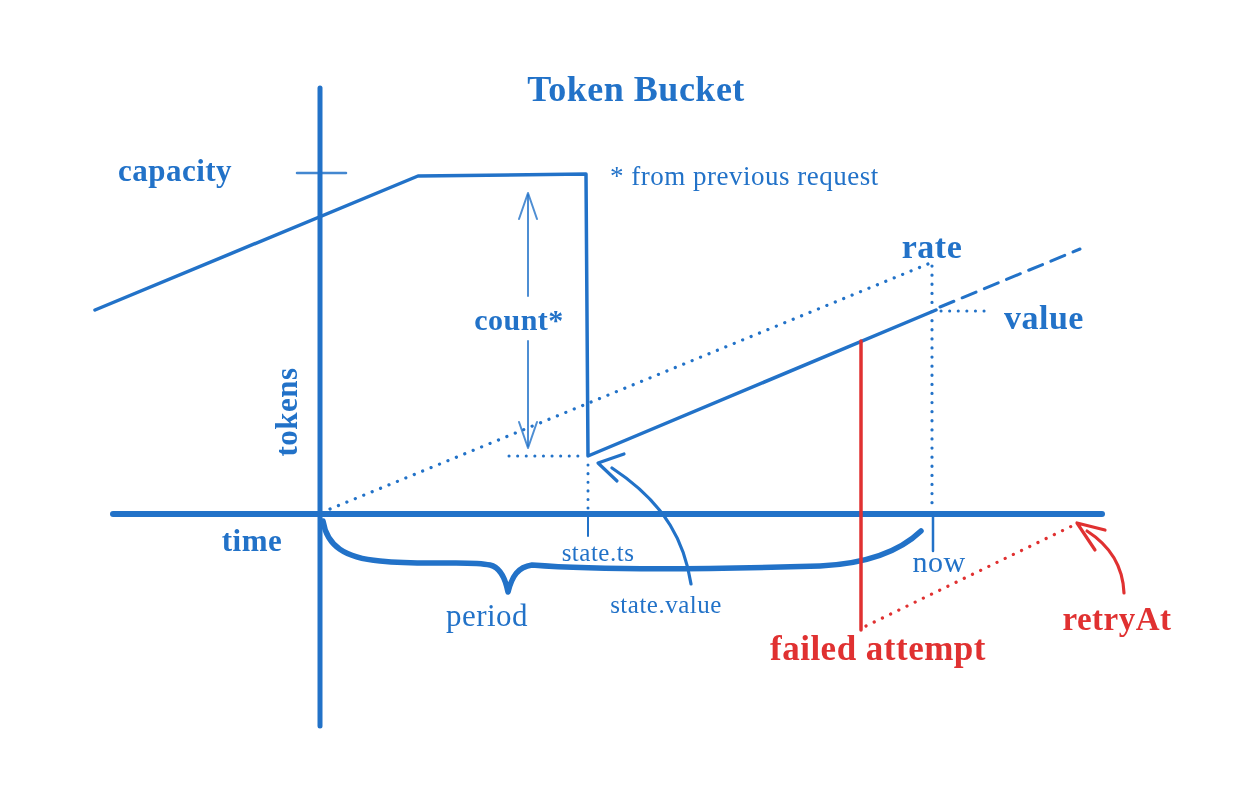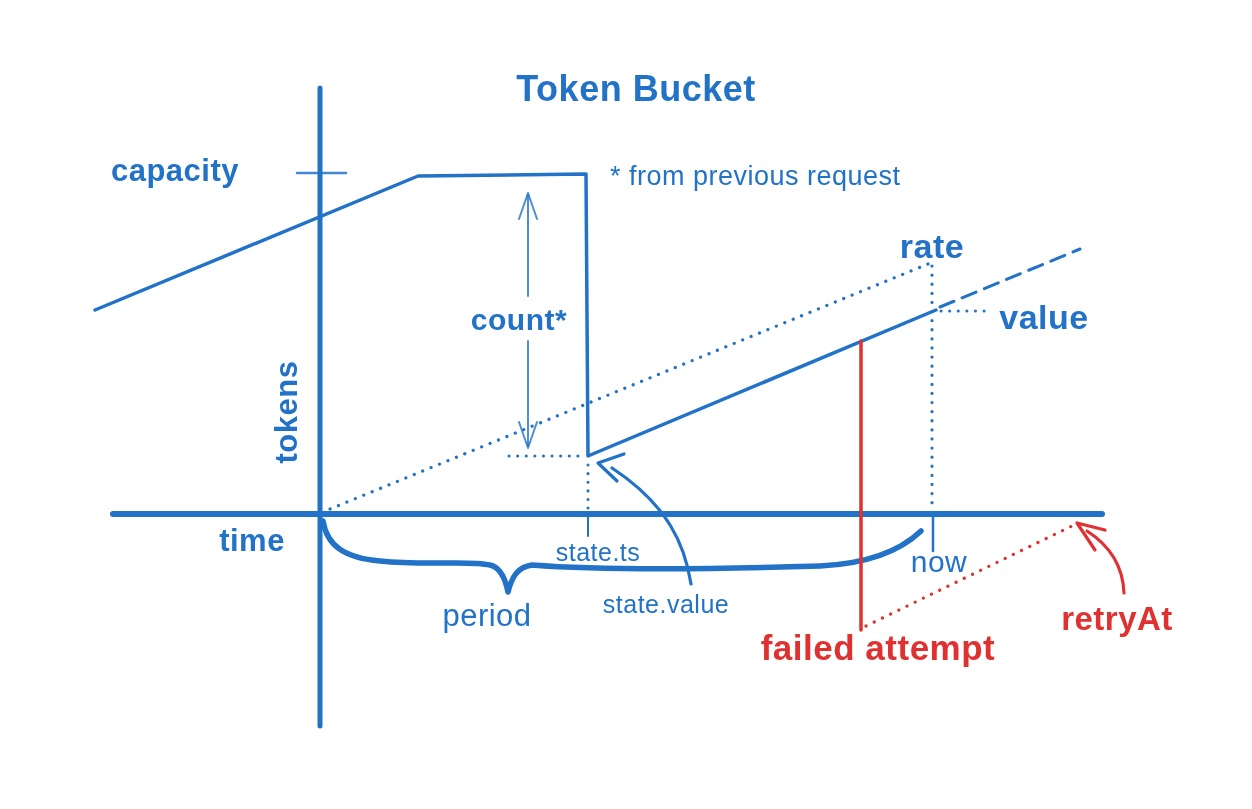--- a/index.html
+++ b/index.html
@@ -6,21 +6,21 @@
     --blue:#2272c8;
     --red:#e03131;
     --background:#ffffff;
   }
   html,body{margin:0;padding:0;background:var(--background);}
   .canvas{
     position:relative;
     width:1200px;height:809px;
     background:var(--background);
     overflow:hidden;
-    font-family:Liberation Sans, sans-serif;
+    font-family:Liberation Serif, serif;
   }
   svg{display:block;}
   .stroke-blue{stroke:var(--blue);fill:none;stroke-linecap:round;stroke-linejoin:round;}
   .stroke-red{stroke:var(--red);fill:none;stroke-linecap:round;stroke-linejoin:round;}
   .dot{stroke-dasharray:0.1 9;}
   .dot-s{stroke-dasharray:0.1 8.5;}
   .dash{stroke-dasharray:15 9;}
   text{fill:var(--blue);letter-spacing:.5px;}
   text.red{fill:var(--red);}
   .t-title{font-size:36px;font-weight:bold;}

